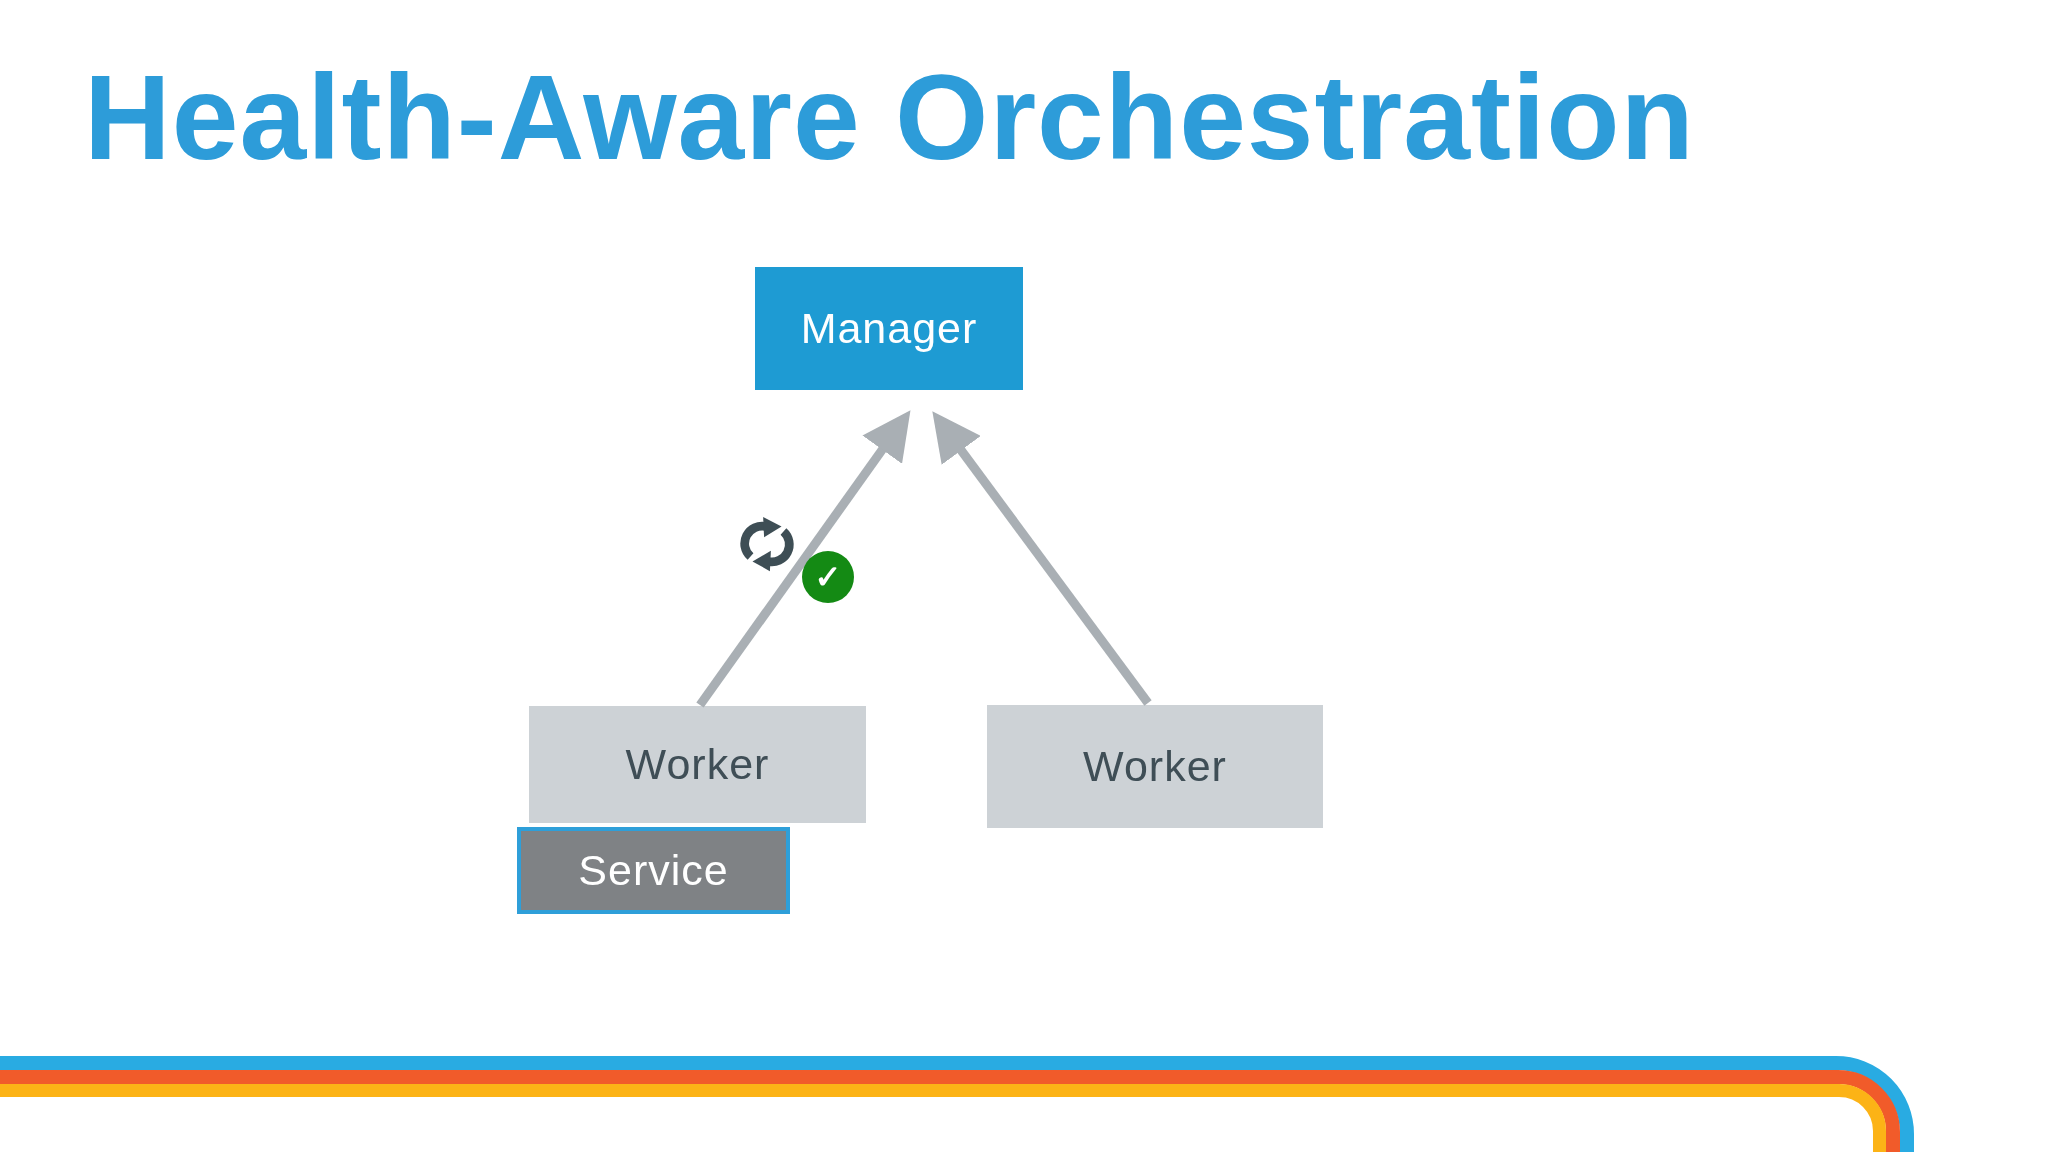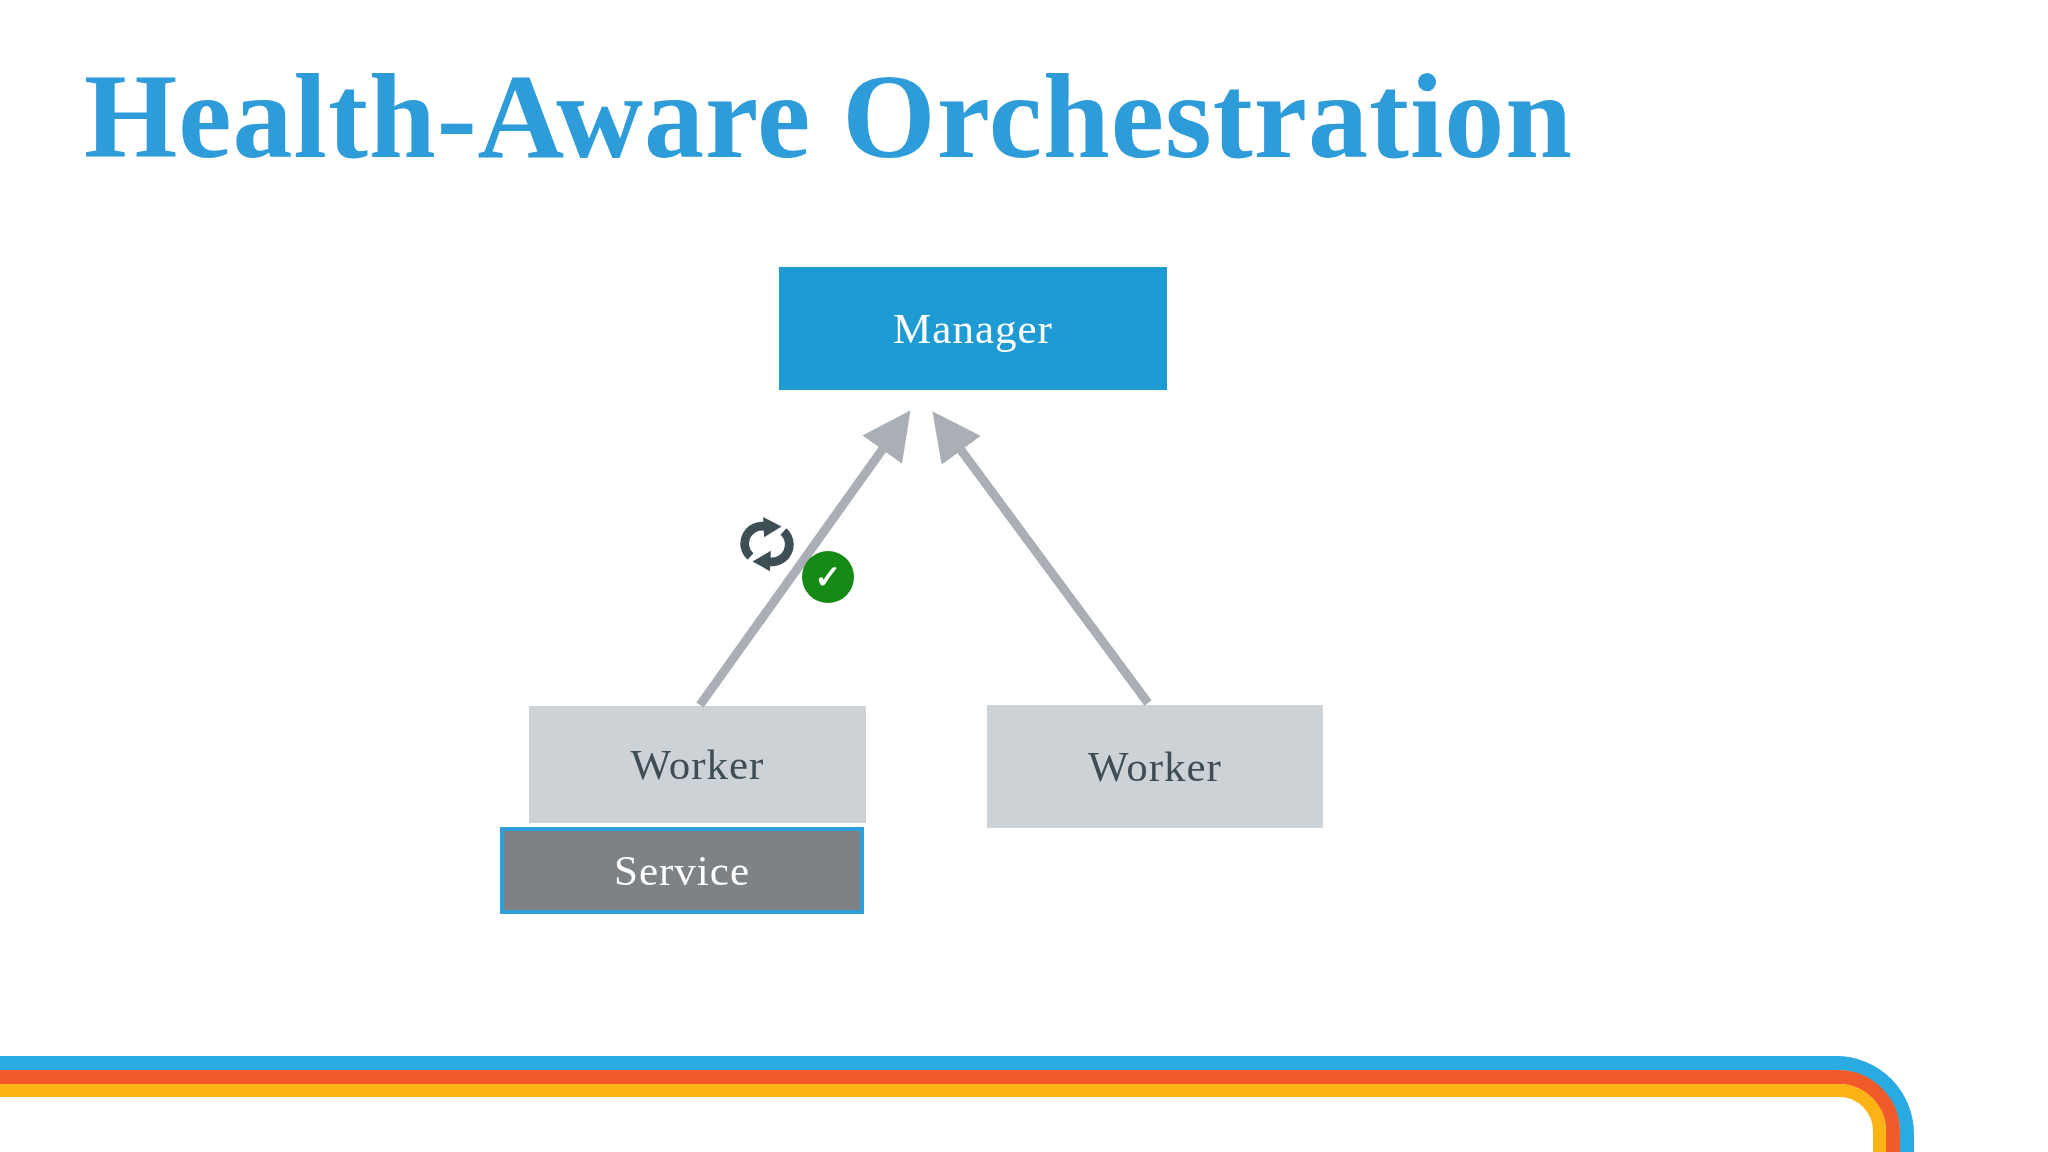--- a/index.html
+++ b/index.html
@@ -1,43 +1,43 @@
 <!DOCTYPE html>
 <html style="--title-blue: #2D9CD9; --manager-blue: #1E9BD3; --worker-gray: #CDD2D6; --worker-text: #3F4E56; --service-gray: #7F8285; --service-border: #2E9FD9; --arrow-gray: #A9AFB4; --check-green: #148A14; --refresh-dark: #3E4E55; --stripe-blue: #29ABE2; --stripe-orange: #F15B2A; --stripe-yellow: #FCB316; --logo-dark: #3A4C55; --logo-orange: #F8A01D; --whale-blue: #2E9FD9; --whale-outline: #1C3C55;"><head>
 <meta charset="utf-8">
 <style>
   html,body { margin:0; padding:0; background:#ffffff; }
   #stage {
     position:relative; width:2048px; height:1152px;
     background:#ffffff; overflow:hidden;
-    font-family:Liberation Serif, serif;
+    font-family:Liberation Sans, sans-serif;
   }
 
   
   .slide-title {
     position:absolute; left:84px; top:48px;
     font-size:120px; font-weight:600; letter-spacing:1px;
     color:var(--title-blue); white-space:nowrap;
   }
 
   
   .node {
     position:absolute; display:flex; align-items:center; justify-content:center;
     font-size:43px; letter-spacing:1px;
   }
   .node-manager {
-    left:779px; top:267px; width:388px; height:123px;
+    left:755px; top:267px; width:268px; height:123px;
     background:var(--manager-blue); color:#ffffff;
   }
   .node-worker-left  { left:529px;  top:706px; width:337px; height:117px;
     background:var(--worker-gray); color:var(--worker-text); }
   .node-worker-right { left:987px;  top:705px; width:336px; height:123px;
     background:var(--worker-gray); color:var(--worker-text); }
   .node-service {
-    left:500px; top:827px; width:364px; height:87px; box-sizing:border-box;
+    left:517px; top:827px; width:273px; height:87px; box-sizing:border-box;
     background:var(--service-gray); border:4px solid var(--service-border);
     color:#ffffff;
   }
 
   
   #arrow-layer { position:absolute; left:0; top:0; width:2048px; height:1152px; z-index:1; }
 
   
   .refresh-wrap { position:absolute; left:736px; top:512px; width:62px; height:64px; z-index:2; }
   .check-badge {

